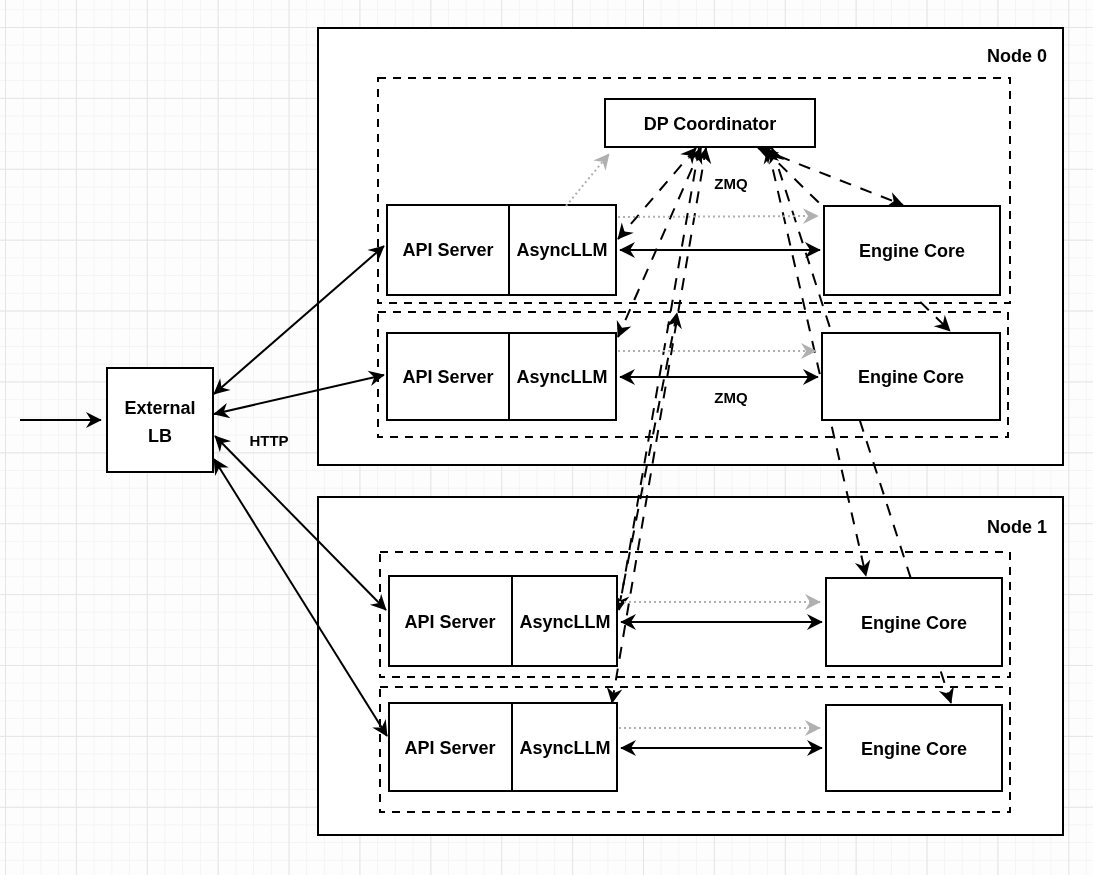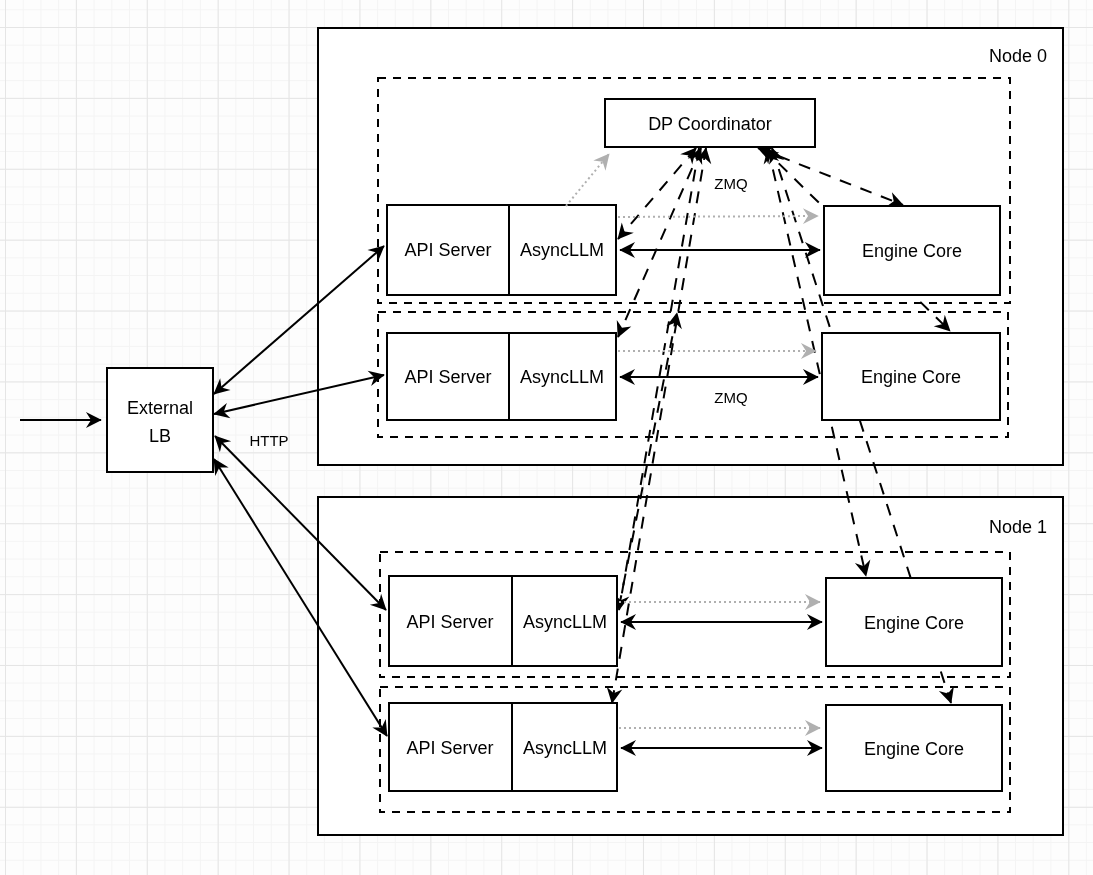--- a/index.html
+++ b/index.html
@@ -7,20 +7,21 @@
   .canvas{
     position:relative;width:1093px;height:875px;
     background-color:#fdfdfd;
     background-image:
       linear-gradient(to right,#e5e5e5 1px,transparent 1px),
       linear-gradient(to bottom,#e5e5e5 1px,transparent 1px),
       linear-gradient(to right,#f4f4f4 1px,transparent 1px),
       linear-gradient(to bottom,#f4f4f4 1px,transparent 1px);
     background-size:70.9px 70.9px,70.9px 70.9px,17.72px 17.72px,17.72px 17.72px;
     background-position:5px 0,0 27px,5px 0,0 27px;
+    font-weight:bold;
   }
   svg{position:absolute;top:0;left:0;}
   .box{fill:#ffffff;stroke:#000000;stroke-width:2;}
   .nodebox{fill:#ffffff;stroke:#000000;stroke-width:2;}
   .groupbox{fill:none;stroke:#000000;stroke-width:2;stroke-dasharray:8 7;}
   .solidln{stroke:#000000;stroke-width:2;fill:none;}
   .ldash{stroke:#000000;stroke-width:2;fill:none;stroke-dasharray:12 10;}
   .gdot{stroke:#b0b0b0;stroke-width:2;fill:none;stroke-dasharray:2 3;}
   .divider{stroke:#000000;stroke-width:2;}
   text{fill:#000000;font-size:18px;}

